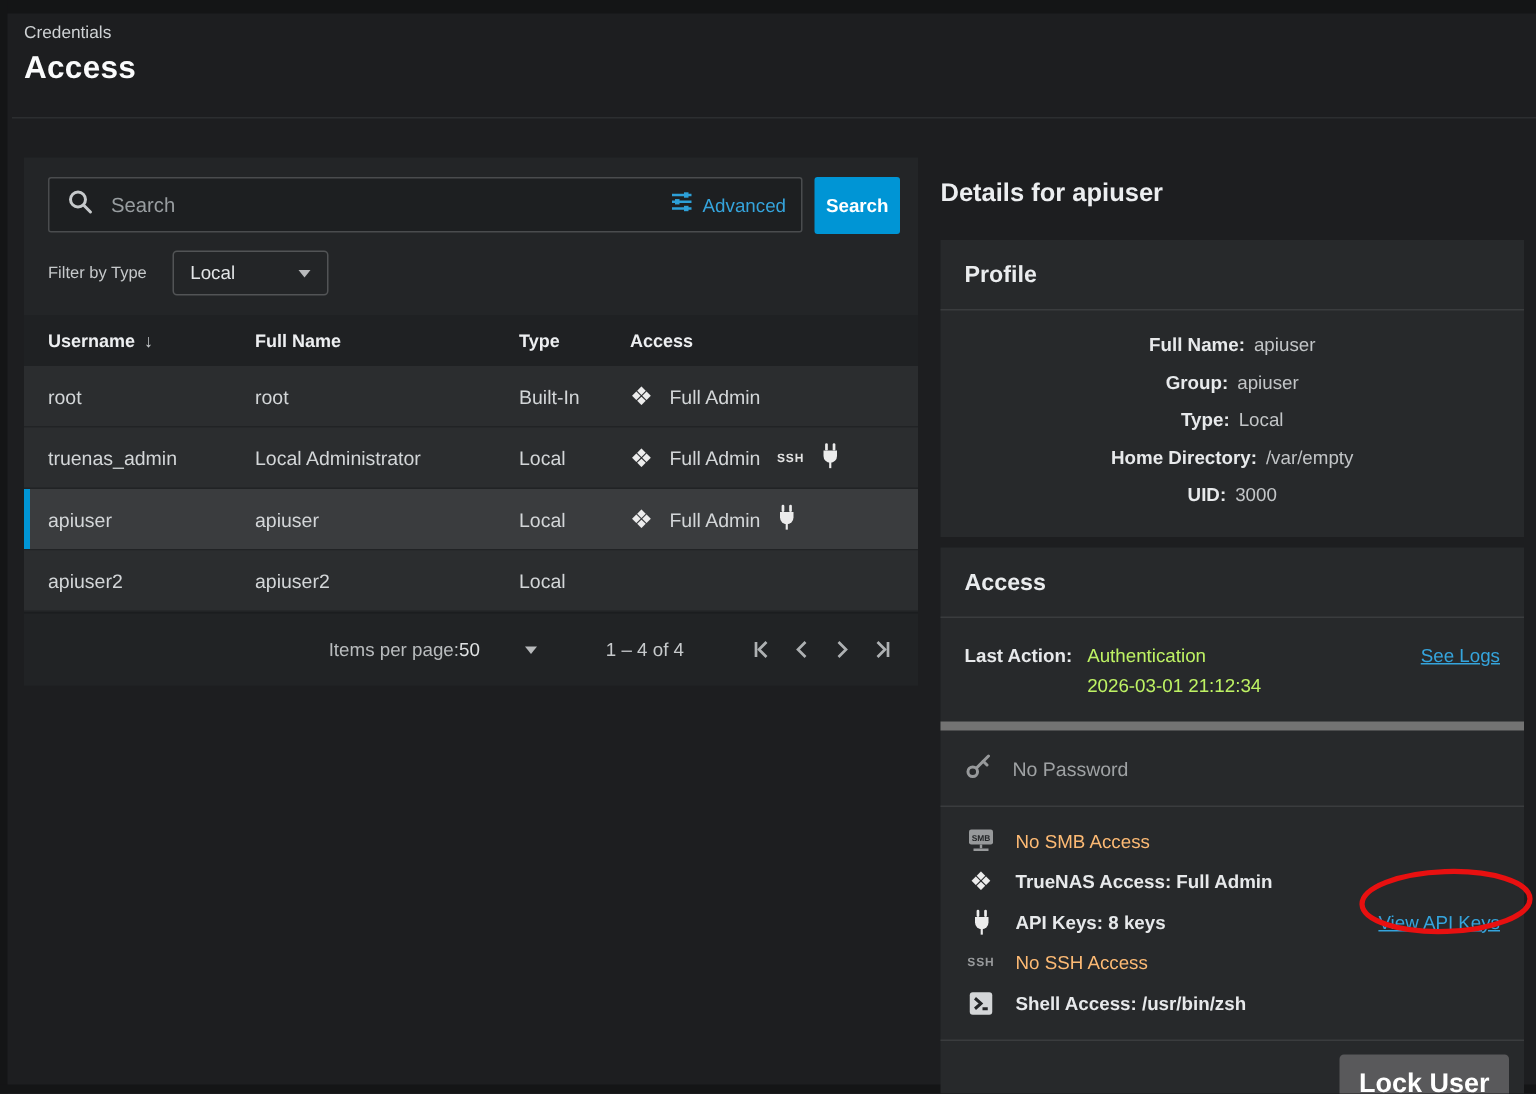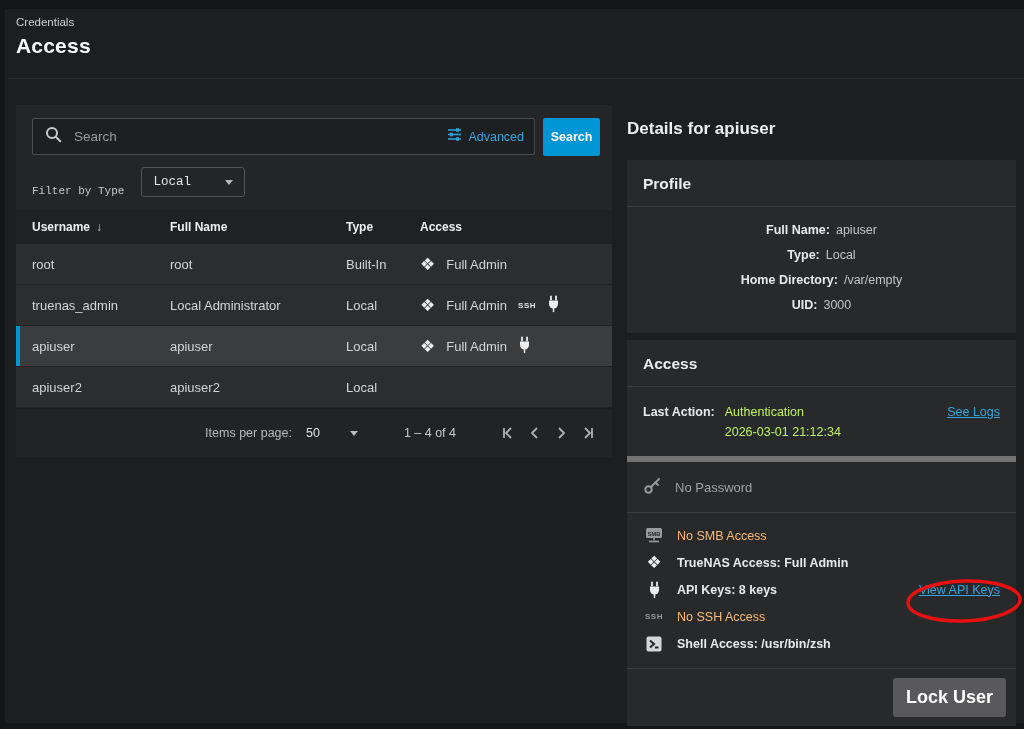--- a/index.html
+++ b/index.html
@@ -23,21 +23,21 @@
   
   .list-card { position:absolute; left:16px; top:105px; width:596px; background:#232527; }
   .search-row { display:flex; align-items:flex-start; padding:13px 12px 0 16px; gap:8px; }
   .search-box { flex:1; height:37px; border:1px solid #4a4c4e; background:#1d1f21; border-radius:2px;
                 display:flex; align-items:center; padding:0 10px 0 12px; }
   .search-placeholder { flex:1; font-size:13.5px; color:#989da0; margin-left:12px; }
   .advanced { display:flex; align-items:center; gap:6px; cursor:pointer; }
   .advanced-label { font-size:12.5px; color:#35a4dc; }
   .search-btn { width:57px; height:38px; background:#0095d5; color:#fff; font-weight:bold; font-size:12.5px;
                 display:flex; align-items:center; justify-content:center; border-radius:2px; cursor:pointer; }
-  .filter-row { display:flex; align-items:flex-end; padding:11px 16px 13px;font-family:Liberation Mono, monospace; }
+  .filter-row { display:flex; align-items:center; padding:11px 16px 13px; }
   .filter-label { font-size:11px; color:#c6c9cb; margin-right:17px; }
   .select-box { width:104px; height:30px; border:1px solid #525456; border-radius:3px;
                 display:flex; align-items:center; justify-content:space-between;
                 padding:0 11px; font-size:12.5px; color:#e3e5e7; cursor:pointer; }
   .caret { width:0; height:0; border-left:4.5px solid transparent; border-right:4.5px solid transparent;
            border-top:5px solid #b8babc; }
 
   .grid-cols { display:grid; grid-template-columns:138px 176px 74px 1fr; align-items:center; padding-left:16px; }
   .table-header { height:34px; font-size:12px; font-weight:bold; color:#edeff1; background:#1f2123; }
   .th { display:flex; align-items:center; gap:6px; }
@@ -47,21 +47,21 @@
   .row.selected { background:#3a3c3e; }
   .row.selected::before { content:""; position:absolute; left:0; top:0; bottom:0; width:4px; background:#0095d5; }
   .access-cell { display:flex; align-items:center; gap:11px; }
   .tn-glyph { font-size:17px; color:#ececec; line-height:1; }
   .ssh-badge { font-size:8px; font-weight:bold; letter-spacing:.6px; color:#e3e3e3; }
   .ssh-badge.dim { color:#97999b; }
 
   .paginator { height:49px; background:#212325; border-top:1px solid #1b1d1f;
                display:flex; align-items:center; justify-content:flex-end; padding-right:12px;
                font-size:12.5px; color:#b9bcbe; }
-  .pp-label { margin-right:14px; }
+  .pp-label { }
   .pp-value { color:#dfe1e2; margin-right:30px; }
   .pp-caret { margin-right:46px; }
   .pp-range { margin-right:40px; color:#c7cacc; }
   .nav-btn { width:26px; height:26px; display:flex; align-items:center; justify-content:center; cursor:pointer; }
 
   
   .details { position:absolute; left:627px; top:105px; width:389px; }
   .details-title { margin:14px 0 21px; font-size:17px; font-weight:bold; color:#eceef0; }
   .card { background:#27292b; }
   .card + .card-gap { height:7px; }
@@ -241,20 +241,23 @@
 <div class="details">
   <div class="details-title">Details for apiuser</div>
 
   <div class="card">
     <div class="card-header">Profile</div>
     <div class="profile-body">
       <div class="field">
         <span class="field-label">Full Name:</span><span class="field-value">apiuser</span>
       </div>
       <div class="field">
+        <span class="field-label">Group:</span><span class="field-value">apiuser</span>
+      </div>
+      <div class="field">
         <span class="field-label">Type:</span><span class="field-value">Local</span>
       </div>
       <div class="field">
         <span class="field-label">Home Directory:</span><span class="field-value">/var/empty</span>
       </div>
       <div class="field">
         <span class="field-label">UID:</span><span class="field-value">3000</span>
       </div>
     </div>
   </div>

